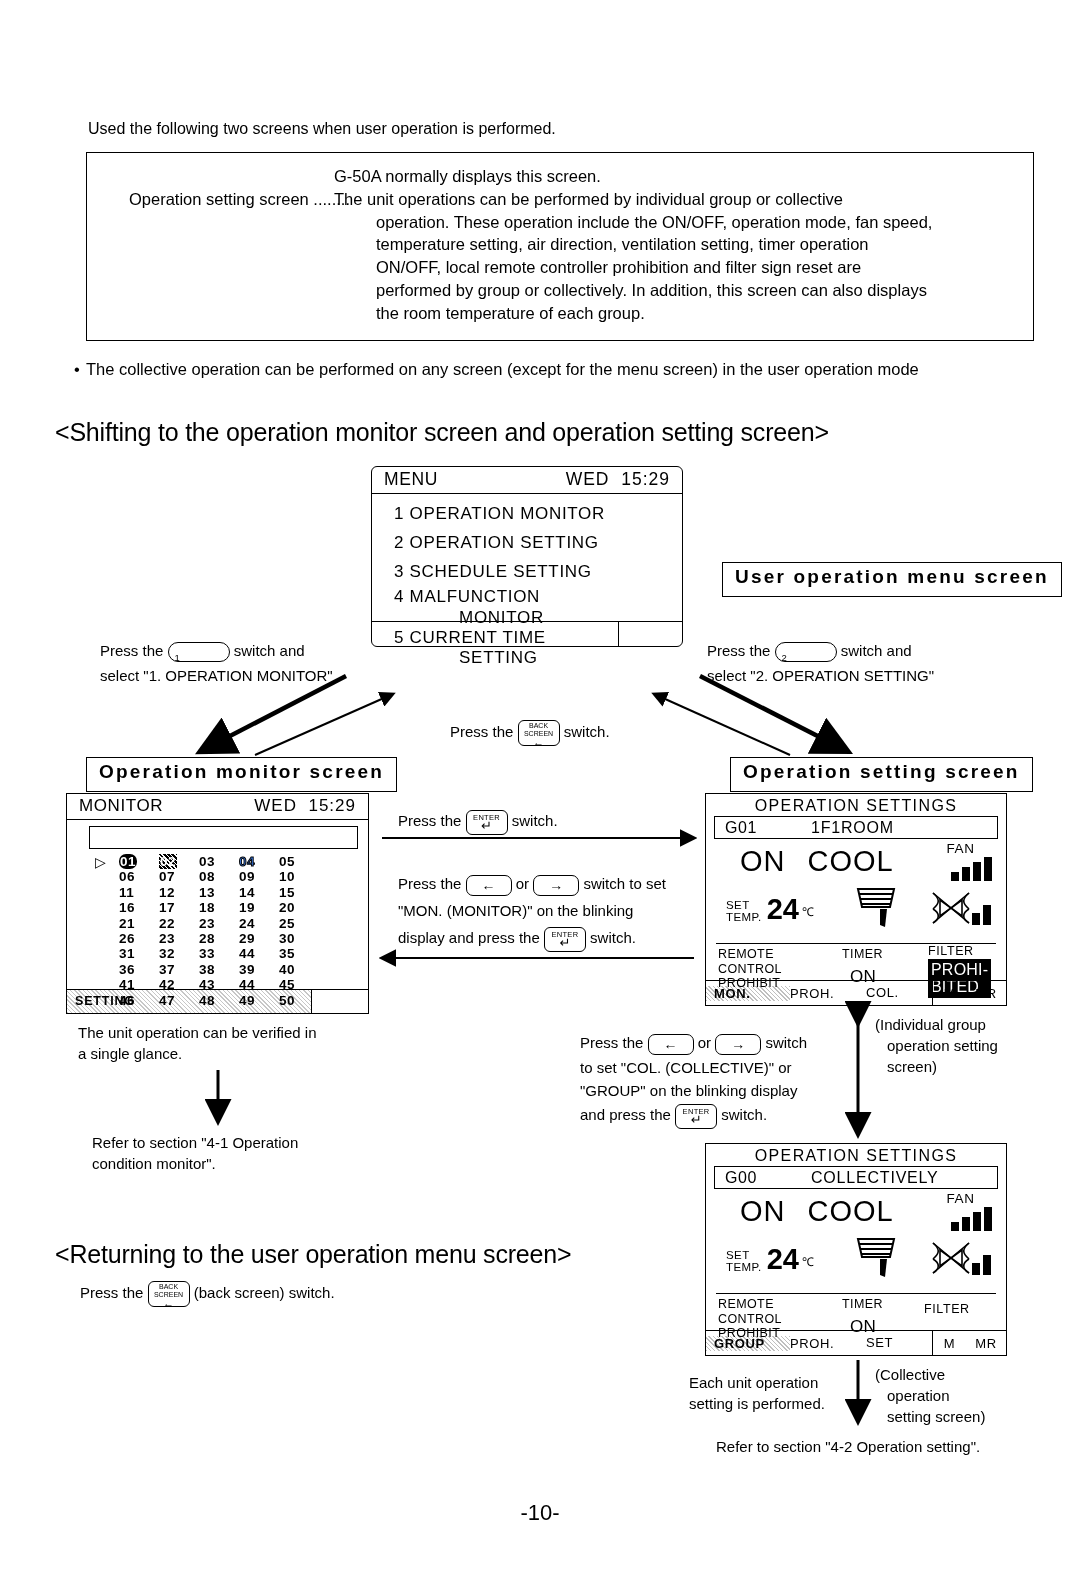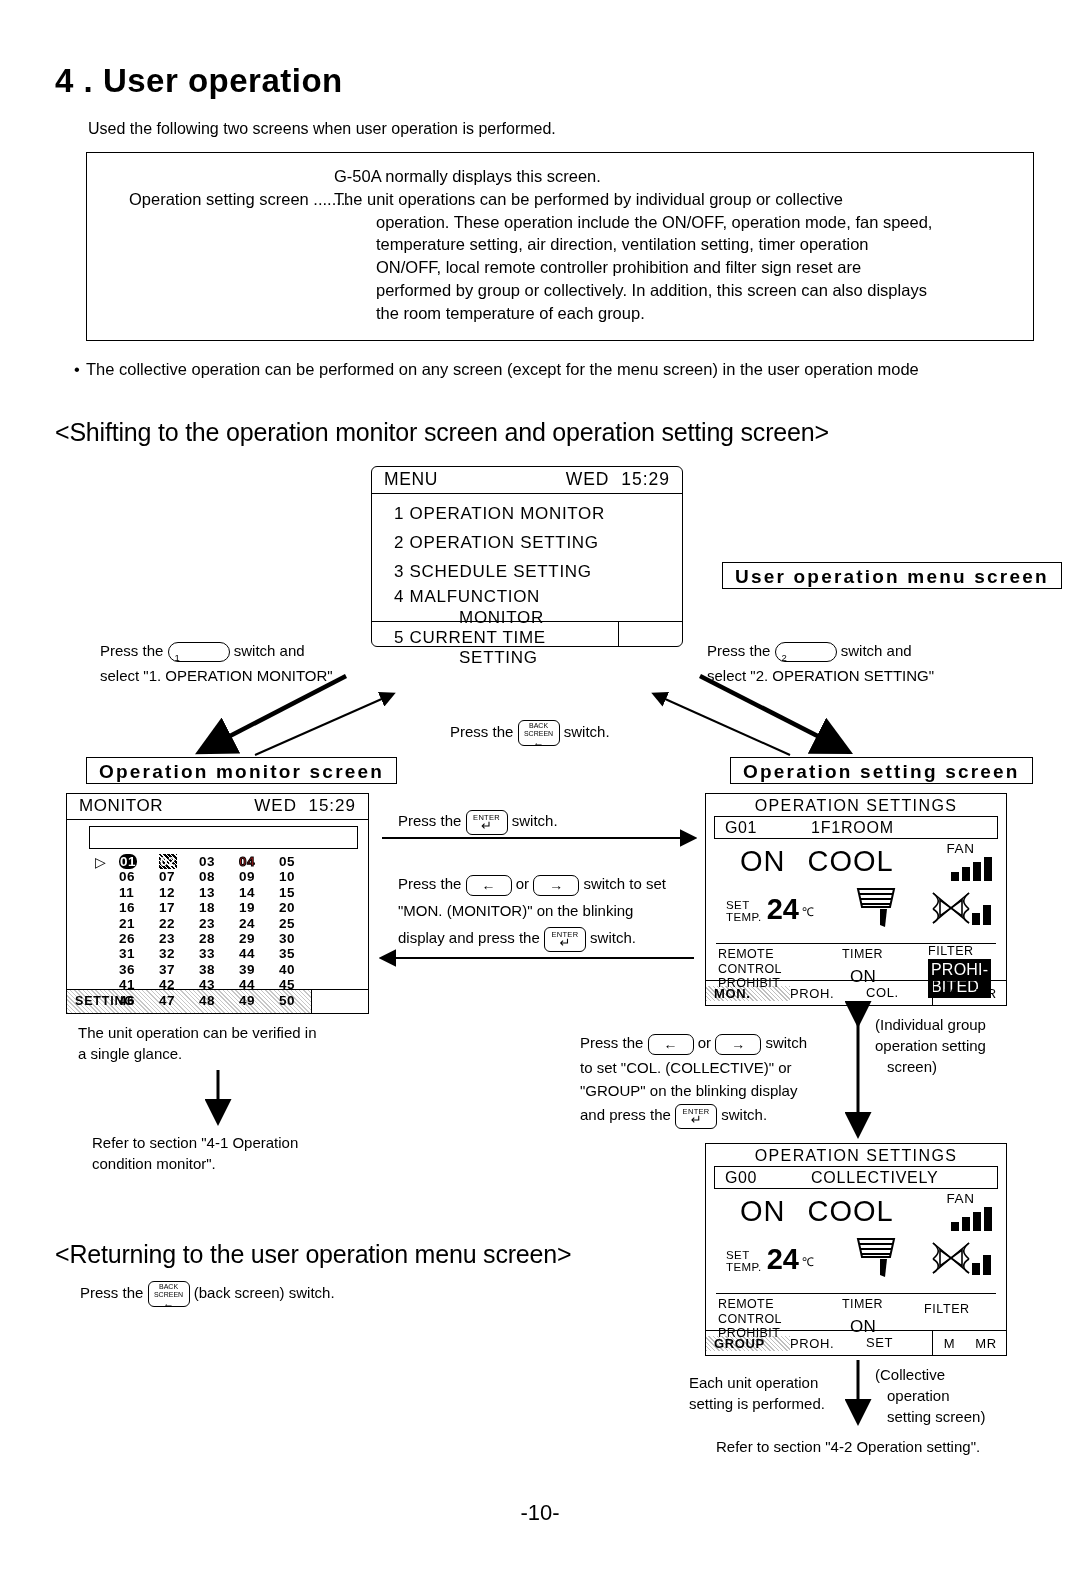--- a/index.html
+++ b/index.html
@@ -69,21 +69,21 @@
     position: absolute; left: 0; bottom: 0; width: 100%; height: 25px;
     border-top: 1.8px solid #000; display: flex;
   }
   .menu-foot .cellA { flex: 1 1 auto; border-right: 1.8px solid #000; }
   .menu-foot .cellB { width: 63px; }
 
   
   .cap-box {
     position: absolute; border: 1.8px solid #000;
     font-size: 19px; font-weight: bold; letter-spacing: 2.2px;
-    padding: 3px 12px 0 12px; background: #fff; white-space: nowrap;
+    padding: 3px 12px 8px 12px; background: #fff; white-space: nowrap;
   }
   #cap-user { left: 722px; top: 562px; }
   #cap-monitor { left: 86px; top: 757px; }
   #cap-setting { left: 730px; top: 757px; }
 
   
   .instr { position: absolute; font-size: 15px; line-height: 25px; }
 
   
   .key {
@@ -120,21 +120,21 @@
     grid-template-columns: repeat(5, 40px);
     font-size: 13.5px; font-weight: bold; letter-spacing: 0.5px;
   }
   .mon-cell { line-height: 15.4px; text-align: left; }
   .mon-cell.inv { background: #000; color: #fff; display:inline-block; padding: 0 1px; border-radius: 7px;}
   .mon-cell.hatch {
     background: #000; color: #fff; display:inline-block; padding: 0 1px;
     background-image: repeating-linear-gradient(45deg, #fff 0 1px, #000 1px 3px);
     -webkit-background-clip: padding-box;
   }
-  .mon-cell.outline { color: #b91c1c; -webkit-text-stroke: 1px #000; }
+  .mon-cell.outline { color: #3b82f6; -webkit-text-stroke: 1px #000; }
   .mon-foot {
     position: absolute; left: 0; bottom: 0; width: 100%; height: 24px;
     border-top: 1.8px solid #000; display: flex; align-items: center;
   }
   .mon-foot .c1 {
     flex: 1 1 auto; border-right: 1.8px solid #000; height: 100%;
     font-size: 12.5px; font-weight: bold; letter-spacing: 0.8px;
     padding-left: 8px; line-height: 22px;
     background-image: repeating-linear-gradient(45deg, rgba(0,0,0,0.22) 0 1px, transparent 1px 3px);
   }
@@ -213,24 +213,20 @@
     text-align: center; font-size: 22px;
   }
 
   svg.ov { position: absolute; left: 0; top: 0; width: 1080px; height: 1576px; pointer-events: none; }
 </style>
 </head>
 <body>
 
 <div class="page">
 
-  <div class="chapter-title">
-    <span>4 .</span>
-    <span>User operation</span>
-  </div>
   <div class="intro-line">Used the following two screens when user operation is performed.</div>
 
   <div class="desc-box">
     <div class="desc-row">
       <div class="desc-label"></div>
       <div class="desc-text">G-50A normally displays  this screen.</div>
     </div>
     <div class="desc-row">
       <div class="desc-label">Operation setting screen ........</div>
       <div class="desc-text">The unit operations can be performed by individual group or collective</div>
@@ -508,21 +504,21 @@
       <span class="key enter">
         <span class="lbl">ENTER</span>
         <span class="sym">↵</span>
       </span>
       <span>switch.</span>
     </div>
   </div>
 
   <div class="instr" style="left:875px; top:1014px; line-height:21px;">
     <div>(Individual group</div>
-    <div style="">operation setting</div>
+    <div style="margin-left:12px">operation setting</div>
     <div style="margin-left:12px">screen)</div>
   </div>
 
   <div class="lcd ops" id="ops-collective">
     <div class="ops-head">OPERATION  SETTINGS</div>
     <div class="ops-group">
       <span class="g">G00</span>
       <span class="n">COLLECTIVELY</span>
     </div>
     <div class="ops-main">

